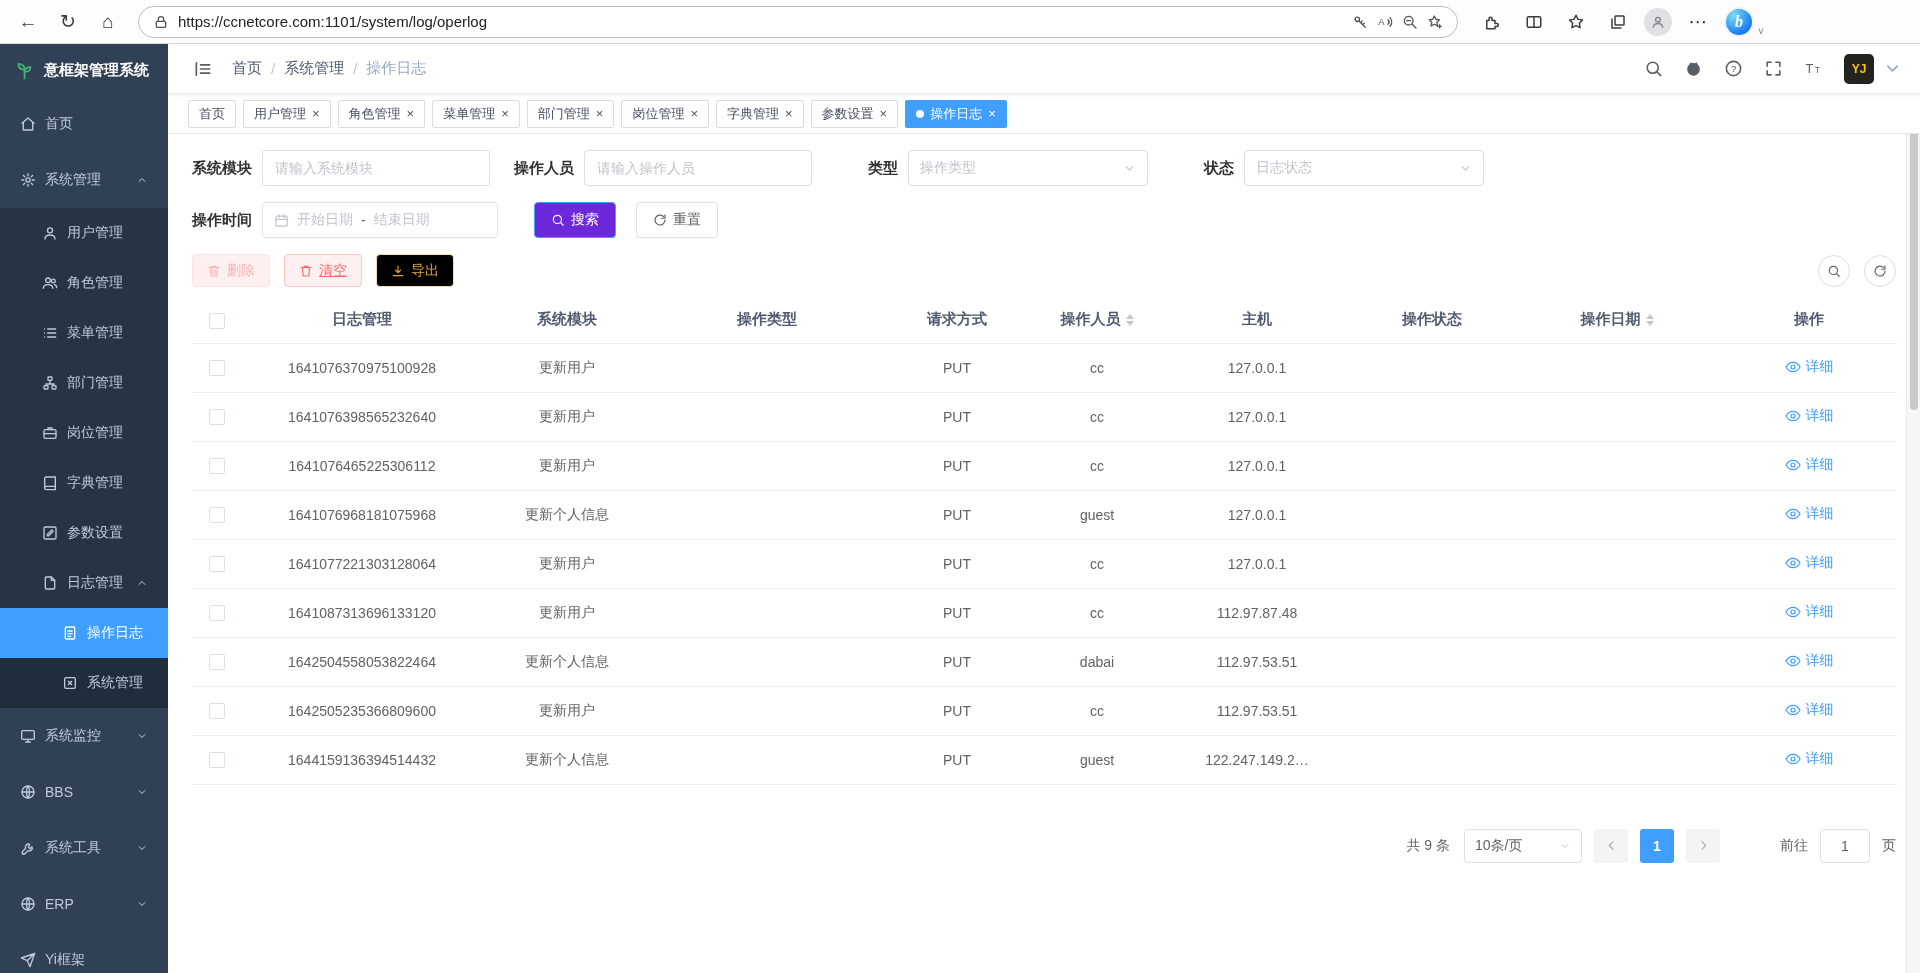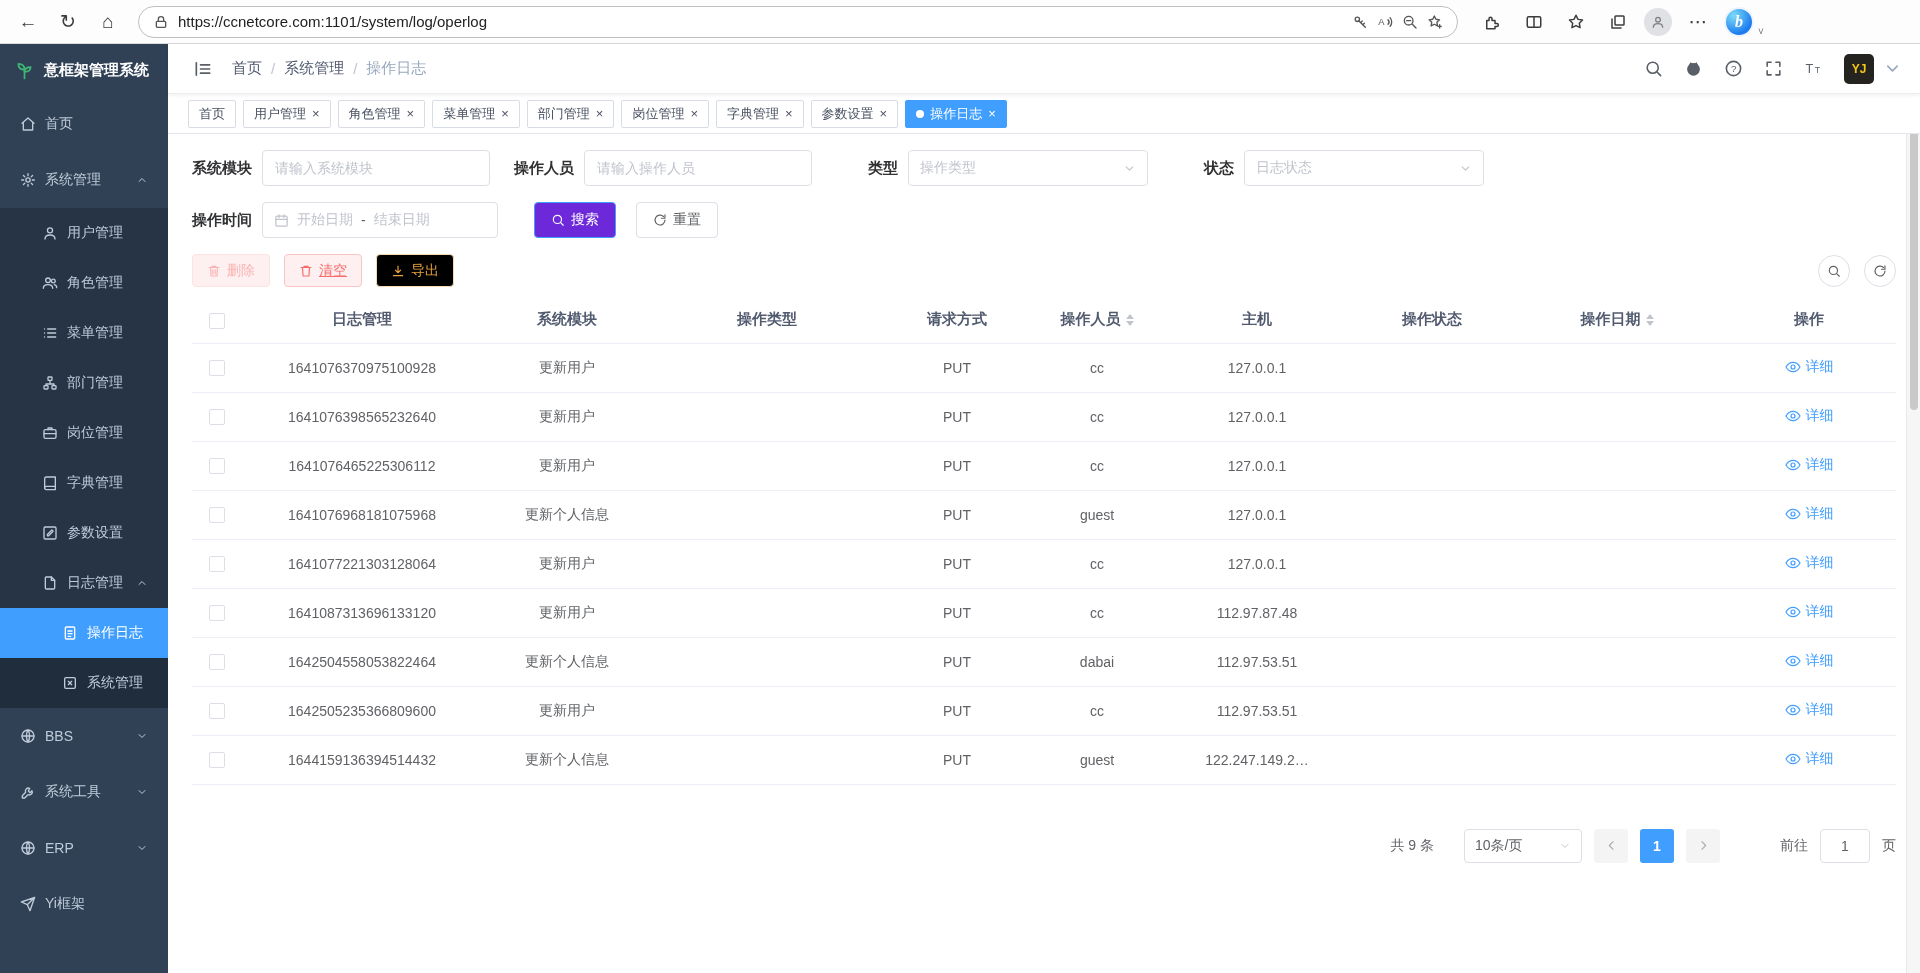--- a/index.html
+++ b/index.html
@@ -89,21 +89,21 @@
   .th-sort { cursor:pointer; }
   .sort { display:inline-flex; flex-direction:column; margin-left:5px; vertical-align:middle; }
   .sort i { width:0; height:0; border:4px solid transparent; display:block; }
   .sort .up { border-bottom:5px solid #c0c4cc; margin-bottom:2px; }
   .sort .dn { border-top:5px solid #c0c4cc; }
   .detail { display:inline-flex; align-items:center; gap:5px; color:#409eff; cursor:pointer; font-size:14px; }
   .detail svg.ic { width:16px; height:16px; stroke-width:1.8; }
 
   
   .pagination { display:flex; align-items:center; justify-content:flex-end; gap:12px; margin-top:44px; font-size:14px; color:#606266; }
-  .pg-total { margin-right:18px; }
+  .pg-total { margin-right:2px; }
   .pg-size { width:118px; height:34px; border:1px solid #dcdfe6; border-radius:4px; display:flex; align-items:center; justify-content:space-between; padding:0 10px; color:#606266; cursor:pointer; }
   .pg-size .caret { width:12px; height:12px; color:#c0c4cc; }
   .pg-btn { width:34px; height:34px; background:#f4f4f5; border-radius:3px; display:flex; align-items:center; justify-content:center; color:#a8abb2; cursor:pointer; }
   .pg-btn svg.ic { width:13px; height:13px; }
   .pg-cur { width:34px; height:34px; background:#409eff; color:#fff; border-radius:3px; display:flex; align-items:center; justify-content:center; font-weight:bold; cursor:pointer; }
   .pg-goto { display:flex; align-items:center; gap:12px;margin-left:48px; }
   .goto-input { width:50px; height:34px; border:1px solid #dcdfe6; border-radius:4px; text-align:center; font-size:14px; color:#606266; outline:none; font-family:inherit; }
 
   
   .scrollbar { position:fixed; right:0; top:44px; width:14px; height:929px; background:#f6f6f6; border-left:1px solid #e9e9e9; }
@@ -279,20 +279,30 @@
         <svg class="ic" viewBox="0 0 24 24">
             <rect x="4" y="4" width="16" height="16" rx="2"></rect>
             <path d="M9.5 9.5l5 5M14.5 9.5l-5 5"></path>
           </svg>
         <span class="mi-label">系统管理</span>
       </div>
     </div>
 
     <div class="menu-item lv1">
       <svg class="ic" viewBox="0 0 24 24">
+          <rect x="2.5" y="4" width="19" height="13" rx="2"></rect>
+          <path d="M8.5 21h7M12 17v4"></path>
+        </svg>
+      <span class="mi-label">系统监控</span>
+      <svg class="ic caret" viewBox="0 0 24 24">
+          <path d="M6 9l6 6 6-6"></path>
+        </svg>
+    </div>
+    <div class="menu-item lv1">
+      <svg class="ic" viewBox="0 0 24 24">
           <circle cx="12" cy="12" r="9"></circle>
           <path d="M3 12h18M12 3c3 3.6 3 14.4 0 18-3-3.6-3-14.4 0-18z"></path>
         </svg>
       <span class="mi-label">BBS</span>
       <svg class="ic caret" viewBox="0 0 24 24">
           <path d="M6 9l6 6 6-6"></path>
         </svg>
     </div>
     <div class="menu-item lv1">
       <svg class="ic" viewBox="0 0 24 24">

